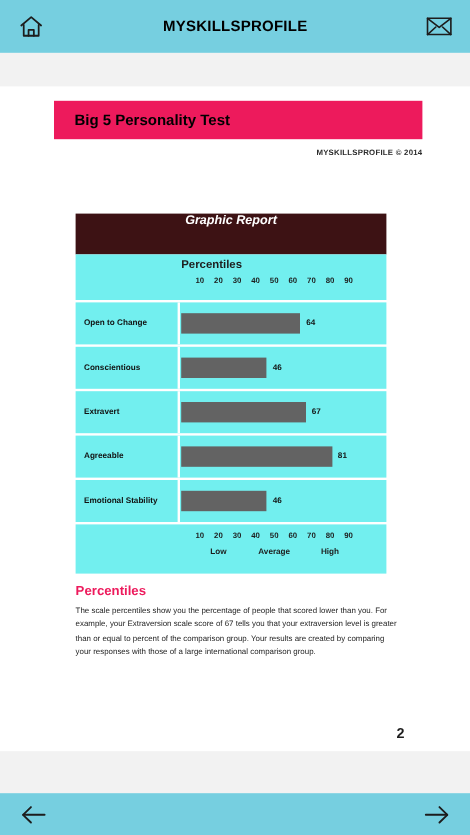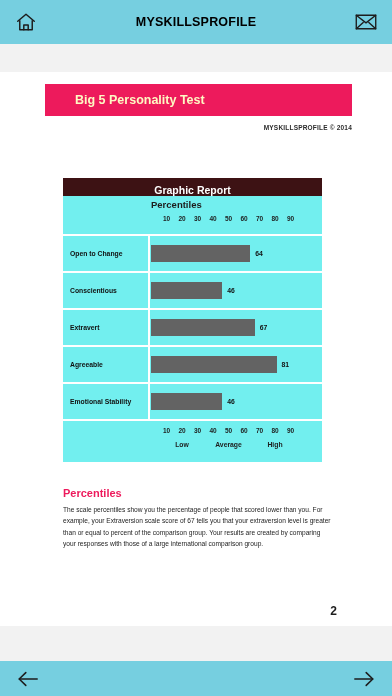--- a/index.html
+++ b/index.html
@@ -58,24 +58,24 @@
     position: absolute;
     top: 12px;
     left: 45px;
     width: 307px;
     height: 32px;
     background: #ed1a5c;
     display: flex;
     align-items: center;
   }
   .banner-text {
-    color: #fef9c3;
+    color: #000000;
     font-size: 12.5px;
     font-weight: bold;
-    padding-left: 30px;
+    padding-left: 17px;
   }
 
   .copyright {
     position: absolute;
     top: 52px;
     left: 0;
     width: 352px;
     text-align: right;
     font-size: 6.5px;
     font-weight: bold;
@@ -85,24 +85,25 @@
 
   
   .report {
     position: absolute;
     top: 106px;
     left: 63px;
     width: 259px;
   }
   .report-header {
     background: #3d1214;
-    height: 18px;
-    display: flex;
-    align-items: flex-end;
+    height: 34px;
+    display: flex;
+    align-items: flex-start;
     justify-content: center;
+    font-style: italic;
   }
   .report-header-text {
     color: #ffffff;
     font-size: 10.5px;
     font-weight: bold;
   }
 
   .scale-head {
     background: #72efef;
     height: 38px;

